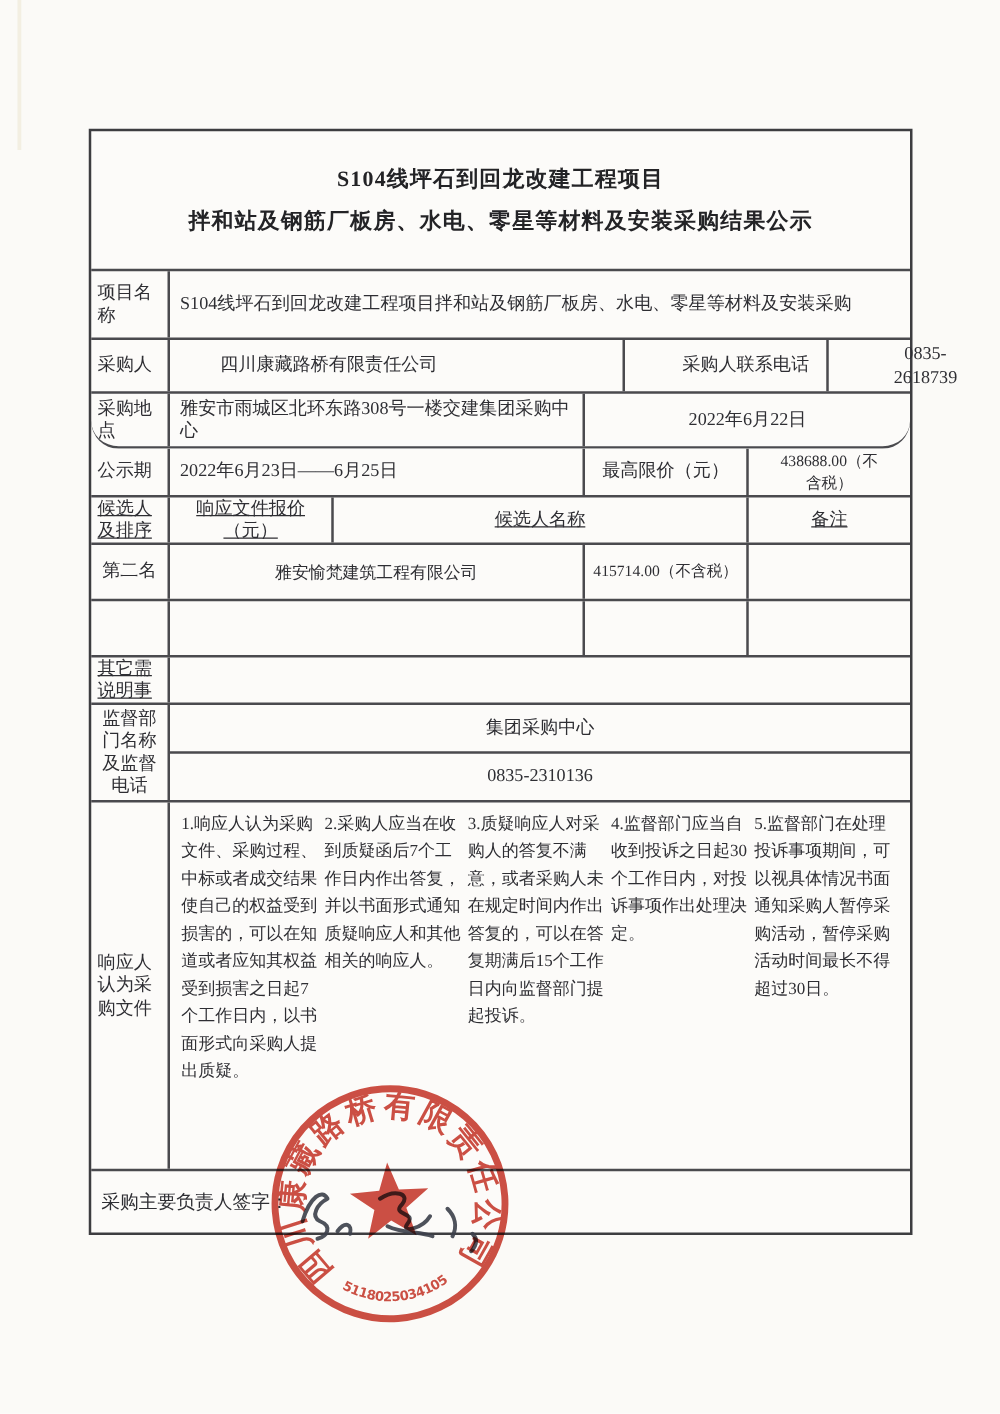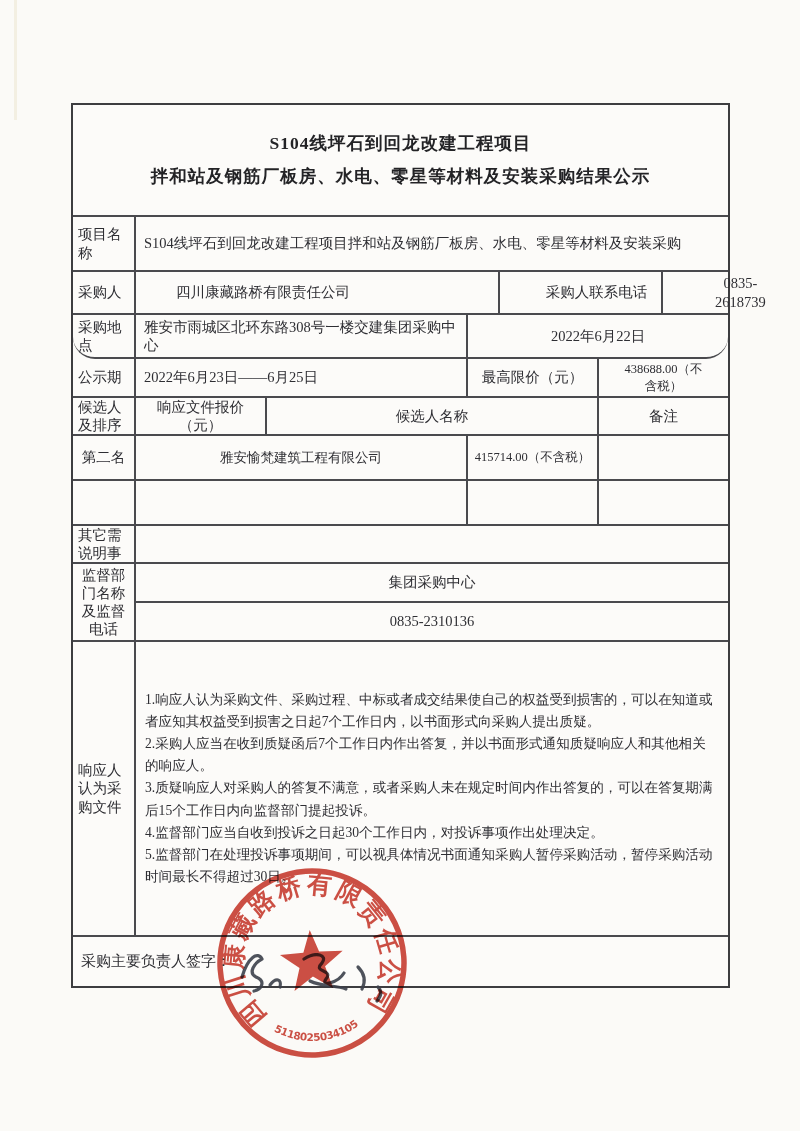--- a/index.html
+++ b/index.html
@@ -34,27 +34,27 @@
   .fs14{font-size:14.5px;line-height:1.25;}
   .fs13{font-size:13.5px;}
   .fs12{font-size:12.5px;}
   .title-row{
     height:110px;border-bottom:2px solid #4a4a4e;
     display:flex;flex-direction:column;justify-content:center;align-items:center;
     text-align:center;
   }
   .title-line{font-size:17.5px;font-weight:bold;letter-spacing:1px;line-height:1.9;color:#232326;}
   .h55{height:55px;} .h43{height:43px;gap:32px;} .h44{height:44px;border-radius:22px;} .h39{height:39px;}
-  .h38{height:38px;} .h48{height:48px;} .h45{height:45px;} .h78{height:78px;}
+  .h38{height:38px;text-decoration:underline;} .h48{height:48px;} .h45{height:45px;} .h78{height:78px;}
   .h295{height:295px;} .h49{height:49px;}
   .sub-col{flex:1 1 auto;display:flex;flex-direction:column;font-family:Liberation Serif, serif;}
   .sub-row{flex:1 1 auto;display:flex;align-items:center;justify-content:center;text-align:center;box-sizing:border-box;}
   .sub-row.first{border-bottom:2px solid #4a4a4e;}
   .objection-text{
-    flex-direction:column;align-items:flex-start;justify-content:center;
+    flex-direction:row;align-items:flex-start;justify-content:center;
     font-size:13.6px;line-height:1.62;padding:6px 10px 6px 9px;
   }
   .objection-text div{width:100%;}
   .sig-row{display:flex;align-items:center;padding-left:8px;font-size:15px;}
   .stamp{
     position:absolute;left:212px;top:863px;width:200px;height:200px;
     mix-blend-mode:multiply;opacity:.88;
     transform:rotate(-4deg);
     pointer-events:none;
   }

